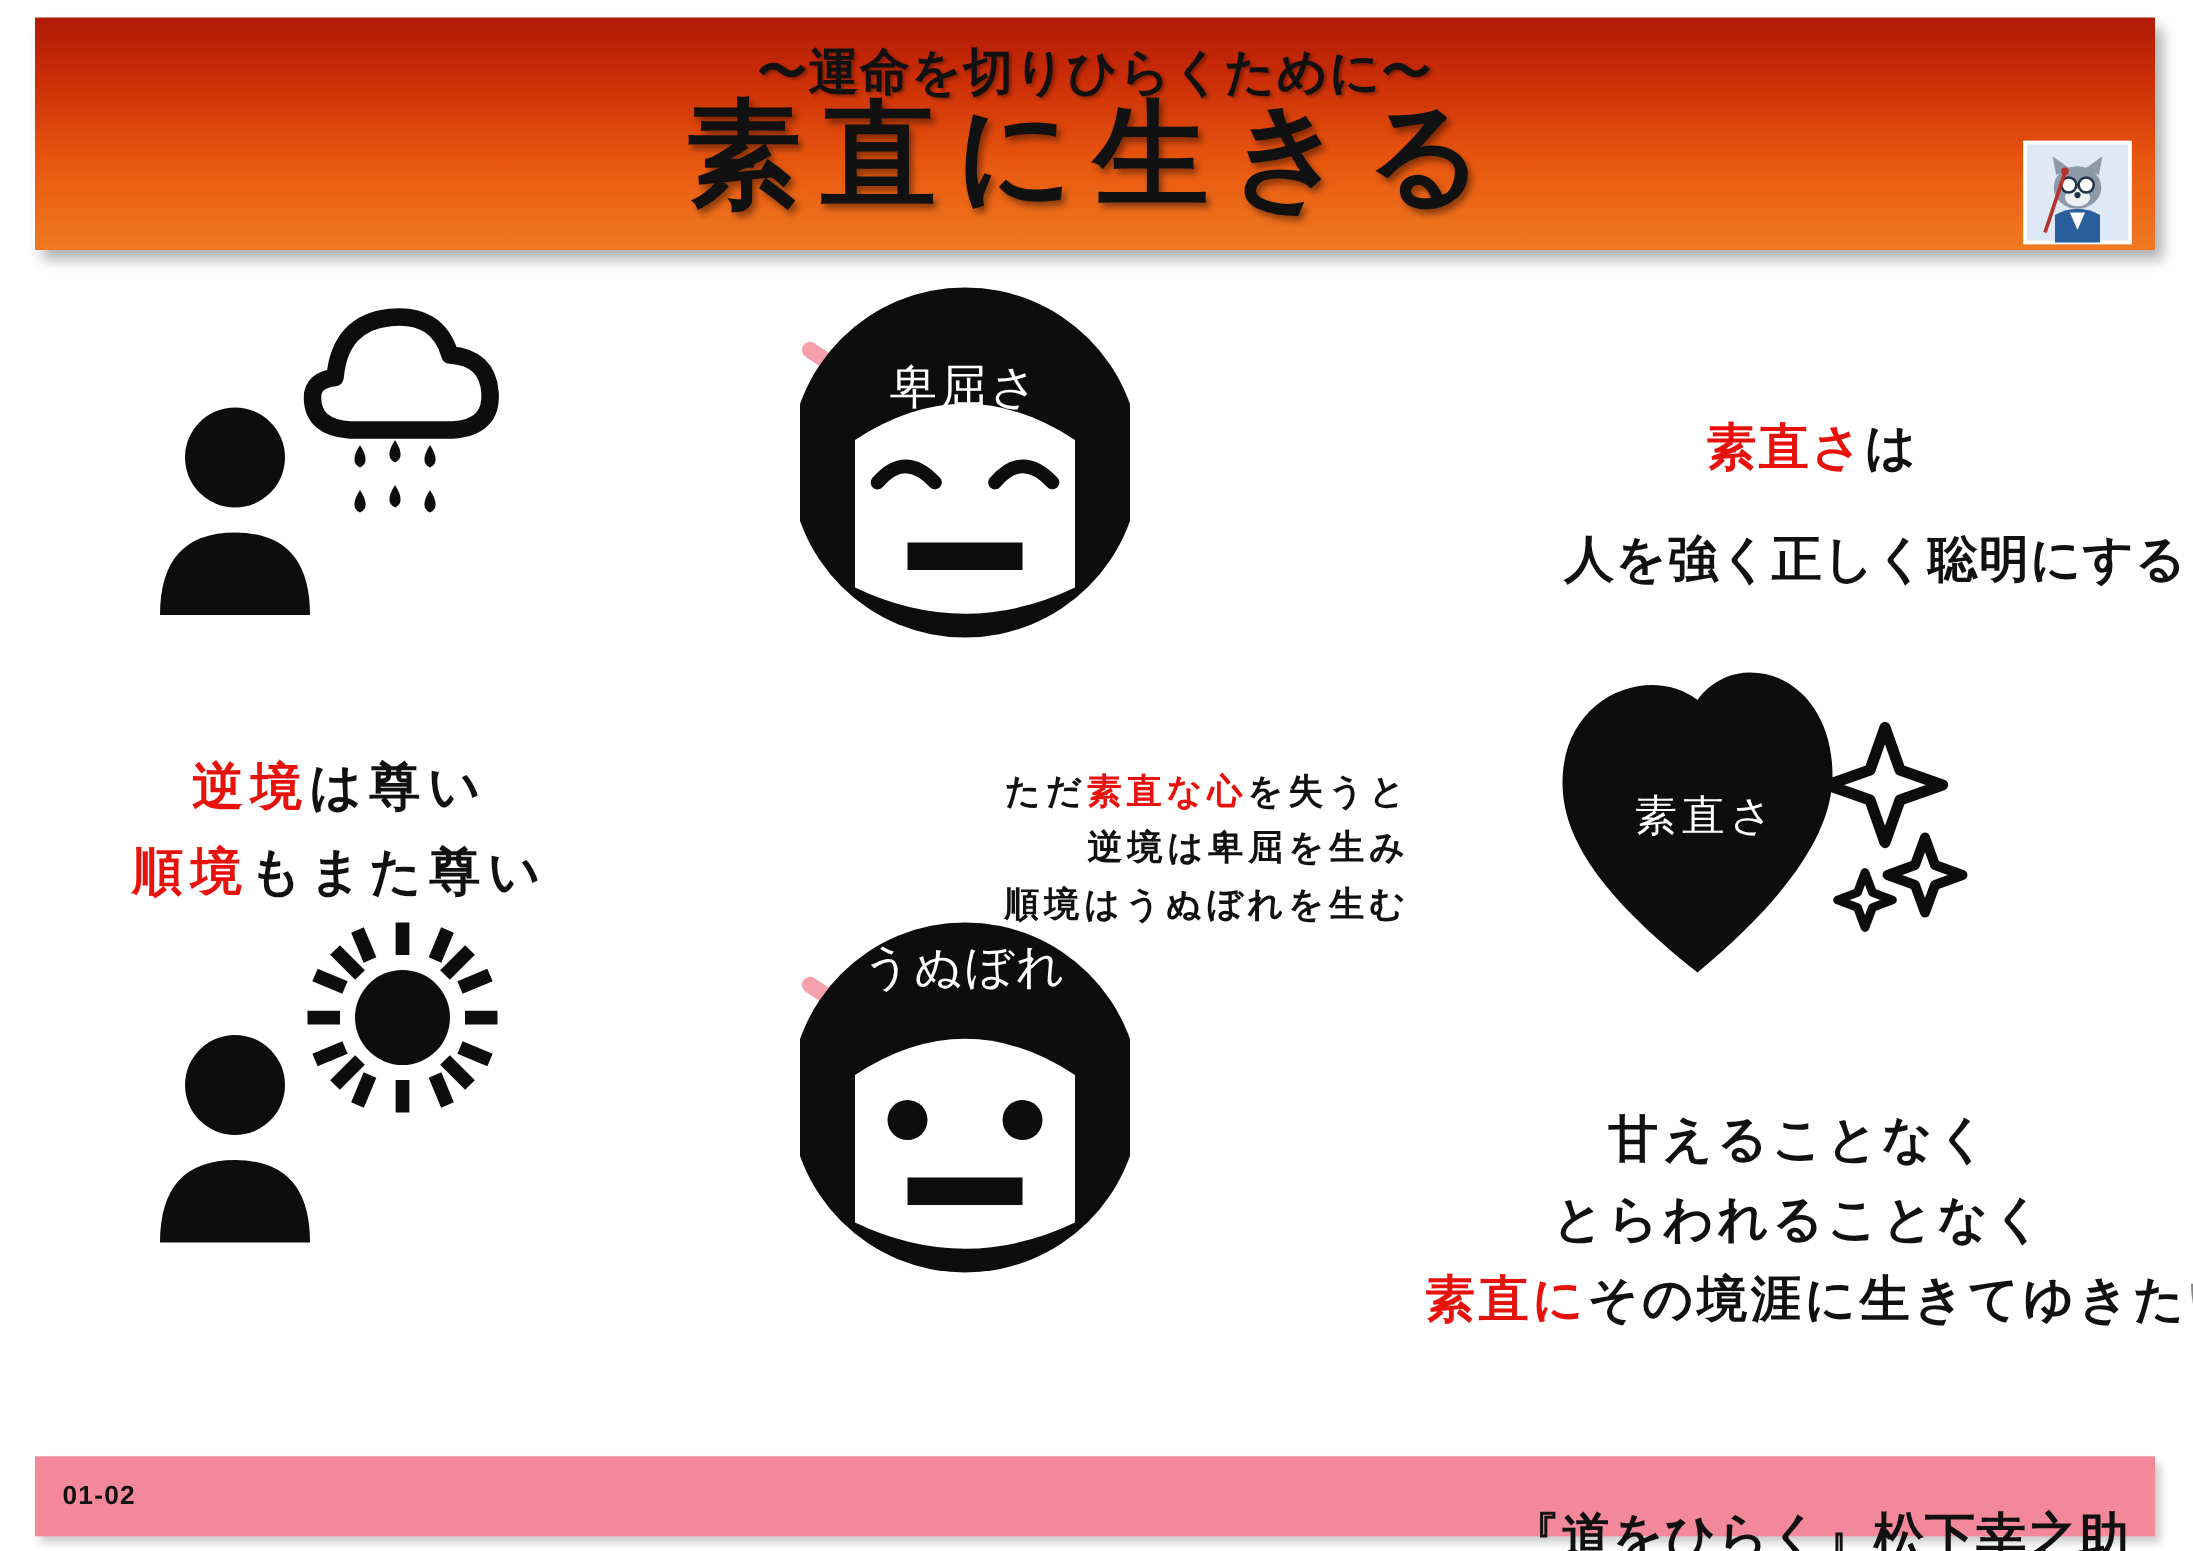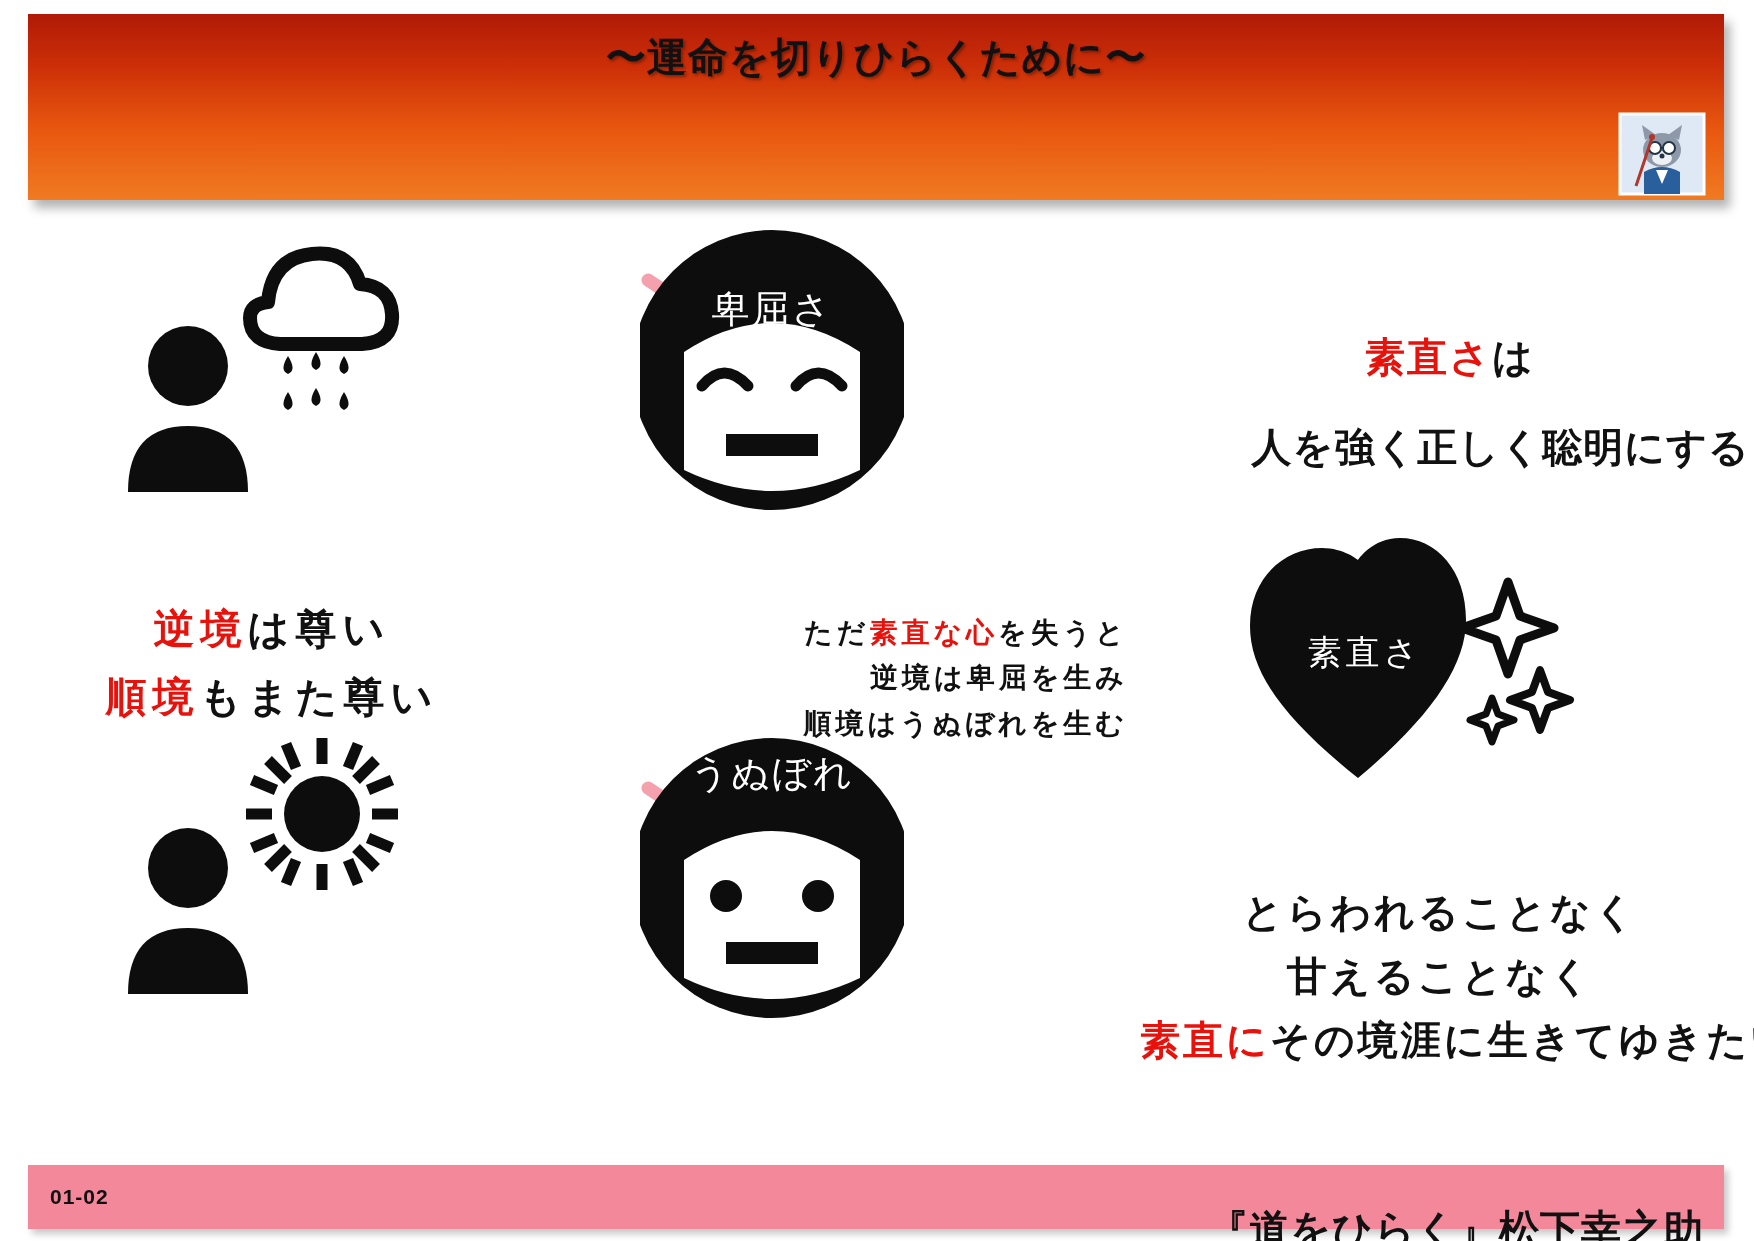--- a/index.html
+++ b/index.html
@@ -213,20 +213,21 @@
     white-space: nowrap;
   }
 </style>
 </head>
 <body>
 
 <div class="slide">
 
   <div class="header">
     <div class="header-sub jp">〜運命を切りひらくために〜</div>
+    <div class="header-title jp">素直に生きる</div>
     <div class="mascot">
       <svg viewBox="0 0 88 84" width="88" height="84">
         <rect x="2" y="2" width="84" height="80" fill="#dfe9f5" stroke="#ffffff" stroke-width="3"></rect>
 
         <path d="M26 82 L26 60 Q44 50 62 60 L62 82 Z" fill="#2a5f9e"></path>
 
         <path d="M38 58 L44 72 L50 58 Z" fill="#ffffff"></path>
 
         <ellipse cx="44" cy="38" rx="19" ry="17" fill="#8d99a8"></ellipse>
 
@@ -365,22 +366,22 @@
       <path d="M118 248 C40 186 10 140 10 96 C10 46 46 18 82 18 C104 18 118 30 118 30 C118 30 132 8 160 8 C196 8 226 40 226 90 C226 136 190 188 118 248 Z" fill="#0d0d0d"></path>
 
       <path d="M268 52 L280 86 L314 98 L280 110 L268 144 L256 110 L222 98 L256 86 Z" fill="none" stroke="#0d0d0d" stroke-width="9" stroke-linejoin="round"></path>
       <path d="M300 140 L308 162 L330 170 L308 178 L300 200 L292 178 L270 170 L292 162 Z" fill="none" stroke="#0d0d0d" stroke-width="8" stroke-linejoin="round"></path>
       <path d="M252 168 L258 184 L274 190 L258 196 L252 212 L246 196 L230 190 L246 184 Z" fill="none" stroke="#0d0d0d" stroke-width="7" stroke-linejoin="round"></path>
     </svg>
   </div>
   <div class="heart-label jp">素直さ</div>
 
   <div class="col3-bottom jp">
+    <div>甘えることなく</div>
     <div>とらわれることなく</div>
-    <div>甘えることなく</div>
     <div>
       <span class="red">素直に</span><span>その境涯に生きてゆきたい</span>
     </div>
   </div>
 
   <div class="footer">
     <div class="footer-page">01-02</div>
     <div class="footer-source jp">『道をひらく』松下幸之助</div>
   </div>
 

